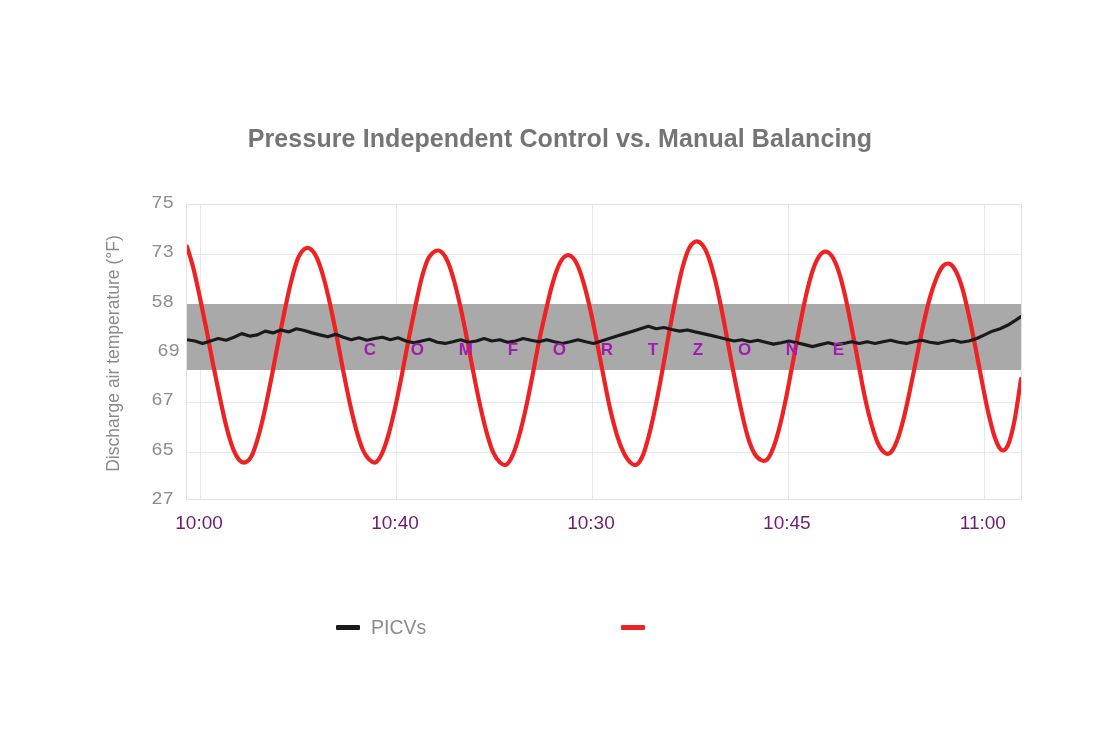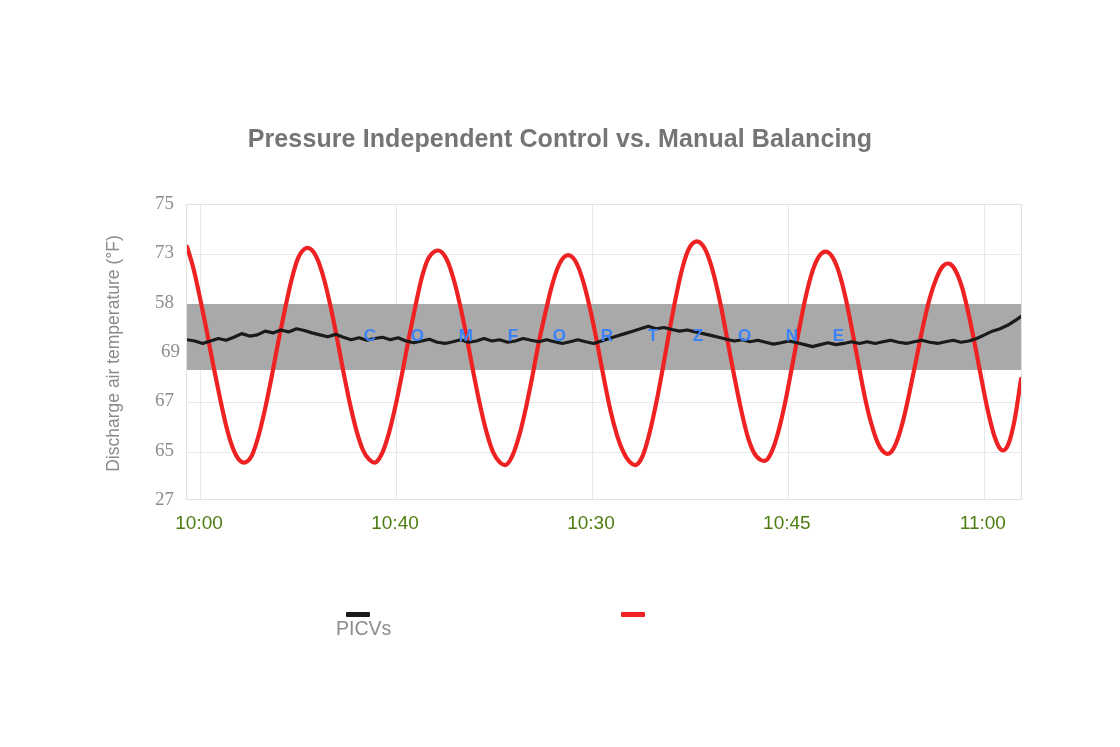--- a/index.html
+++ b/index.html
@@ -117,46 +117,45 @@
     width: 100%;
     height: 100%;
   }
 
   .ytick {
     position: absolute;
     width: 40px;
     text-align: right;
     font-size: 19px;
     color: #8d8d8d;
-    font-family: Liberation Serif, serif;
+    font-family: Liberation Mono, monospace;
   }
 
   .xtick {
     position: absolute;
     width: 120px;
     text-align: center;
     font-size: 19px;
-    color: #4d7c0f;
+    color: #701a75;
     font-family: "Liberation Sans", sans-serif;
   }
 
   .legend {
     position: absolute;
     left: 186px;
     top: 604px;
     width: 836px;
     height: 36px;
   }
   .legend-item {
     position: absolute;
     top: 0;
     display: flex;
     align-items: center;
     height: 30px;
-    flex-direction: column;
   }
   .legend-dash {
     width: 24px;
     height: 5px;
     border-radius: 1px;
     margin-right: 11px;
   }
   .legend-label {
     font-size: 19.5px;
     color: #8d8d8d;
@@ -190,21 +189,21 @@
         <div class="gridline-h" style="top: 148px;"></div>
         <div class="gridline-h" style="top: 98.6667px;"></div>
         <div class="gridline-h" style="top: 49.3333px;"></div>
         <div class="gridline-v" style="left: 13.0625px;"></div>
         <div class="gridline-v" style="left: 209px;"></div>
         <div class="gridline-v" style="left: 404.938px;"></div>
         <div class="gridline-v" style="left: 600.875px;"></div>
         <div class="gridline-v" style="left: 796.812px;"></div>
       </div>
     <div class="comfort-band" id="comfort-band" style="top: 98.6667px; height: 66.6px; background: rgb(169, 169, 169);"></div>
-    <div class="comfort-label" id="comfort-label" style="top: 121px; color: #3b82f6;">C O M F O R T   Z O N E</div>
+    <div class="comfort-label" id="comfort-label" style="top: 135px; color: #a21caf;">C O M F O R T   Z O N E</div>
     <svg class="series-svg" id="series-svg" viewBox="0 0 836 296" preserveAspectRatio="none">
         <path d="M 0.00 41.93 C 1.09 45.63, 4.35 55.50, 6.53 64.13 C 8.71 72.77, 10.89 83.46, 13.06 93.73 C 15.24 104.01, 17.42 114.70, 19.59 125.80 C 21.77 136.90, 23.95 149.23, 26.13 160.33 C 28.30 171.43, 30.48 182.12, 32.66 192.40 C 34.83 202.68, 37.01 213.37, 39.19 222.00 C 41.36 230.63, 43.54 238.44, 45.72 244.20 C 47.90 249.96, 50.07 254.07, 52.25 256.53 C 54.43 259.00, 56.60 259.82, 58.78 259.00 C 60.96 258.18, 63.14 256.12, 65.31 251.60 C 67.49 247.08, 69.67 239.68, 71.84 231.87 C 74.02 224.06, 76.20 214.60, 78.38 204.73 C 80.55 194.87, 82.73 183.77, 84.91 172.67 C 87.08 161.57, 89.26 149.23, 91.44 138.13 C 93.61 127.03, 95.79 116.34, 97.97 106.07 C 100.15 95.79, 102.32 85.10, 104.50 76.47 C 106.68 67.83, 108.85 59.61, 111.03 54.27 C 113.21 48.92, 115.39 46.04, 117.56 44.40 C 119.74 42.76, 121.92 42.76, 124.09 44.40 C 126.27 46.04, 128.45 49.33, 130.63 54.27 C 132.80 59.20, 134.98 66.19, 137.16 74.00 C 139.33 81.81, 141.51 91.27, 143.69 101.13 C 145.86 111.00, 148.04 122.10, 150.22 133.20 C 152.40 144.30, 154.57 156.63, 156.75 167.73 C 158.93 178.83, 161.10 189.93, 163.28 199.80 C 165.46 209.67, 167.64 219.12, 169.81 226.93 C 171.99 234.74, 174.17 241.73, 176.34 246.67 C 178.52 251.60, 180.70 254.48, 182.88 256.53 C 185.05 258.59, 187.23 260.23, 189.41 259.00 C 191.58 257.77, 193.76 254.07, 195.94 249.13 C 198.11 244.20, 200.29 237.21, 202.47 229.40 C 204.65 221.59, 206.82 212.13, 209.00 202.27 C 211.18 192.40, 213.35 181.30, 215.53 170.20 C 217.71 159.10, 219.89 146.77, 222.06 135.67 C 224.24 124.57, 226.42 113.88, 228.59 103.60 C 230.77 93.32, 232.95 82.22, 235.13 74.00 C 237.30 65.78, 239.48 58.79, 241.66 54.27 C 243.83 49.74, 246.01 48.10, 248.19 46.87 C 250.36 45.63, 252.54 45.22, 254.72 46.87 C 256.90 48.51, 259.07 51.80, 261.25 56.73 C 263.43 61.67, 265.60 68.66, 267.78 76.47 C 269.96 84.28, 272.14 93.73, 274.31 103.60 C 276.49 113.47, 278.67 124.57, 280.84 135.67 C 283.02 146.77, 285.20 159.10, 287.38 170.20 C 289.55 181.30, 291.73 192.40, 293.91 202.27 C 296.08 212.13, 298.26 221.59, 300.44 229.40 C 302.61 237.21, 304.79 244.20, 306.97 249.13 C 309.15 254.07, 311.32 256.94, 313.50 259.00 C 315.68 261.06, 317.85 262.70, 320.03 261.47 C 322.21 260.23, 324.39 256.53, 326.56 251.60 C 328.74 246.67, 330.92 239.68, 333.09 231.87 C 335.27 224.06, 337.45 214.60, 339.63 204.73 C 341.80 194.87, 343.98 183.77, 346.16 172.67 C 348.33 161.57, 350.51 148.82, 352.69 138.13 C 354.86 127.44, 357.04 117.99, 359.22 108.53 C 361.40 99.08, 363.57 89.21, 365.75 81.40 C 367.93 73.59, 370.10 66.60, 372.28 61.67 C 374.46 56.73, 376.64 53.44, 378.81 51.80 C 380.99 50.16, 383.17 50.16, 385.34 51.80 C 387.52 53.44, 389.70 56.73, 391.88 61.67 C 394.05 66.60, 396.23 73.59, 398.41 81.40 C 400.58 89.21, 402.76 98.67, 404.94 108.53 C 407.11 118.40, 409.29 129.50, 411.47 140.60 C 413.65 151.70, 415.82 164.03, 418.00 175.13 C 420.18 186.23, 422.35 197.74, 424.53 207.20 C 426.71 216.66, 428.89 224.88, 431.06 231.87 C 433.24 238.86, 435.42 244.61, 437.59 249.13 C 439.77 253.66, 441.95 256.94, 444.13 259.00 C 446.30 261.06, 448.48 262.70, 450.66 261.47 C 452.83 260.23, 455.01 256.94, 457.19 251.60 C 459.36 246.26, 461.54 238.03, 463.72 229.40 C 465.90 220.77, 468.07 210.49, 470.25 199.80 C 472.43 189.11, 474.60 177.19, 476.78 165.27 C 478.96 153.34, 481.14 140.19, 483.31 128.27 C 485.49 116.34, 487.67 104.42, 489.84 93.73 C 492.02 83.04, 494.20 72.36, 496.38 64.13 C 498.55 55.91, 500.73 48.92, 502.91 44.40 C 505.08 39.88, 507.26 37.82, 509.44 37.00 C 511.61 36.18, 513.79 37.00, 515.97 39.47 C 518.15 41.93, 520.32 46.04, 522.50 51.80 C 524.68 57.56, 526.85 65.37, 529.03 74.00 C 531.21 82.63, 533.39 92.91, 535.56 103.60 C 537.74 114.29, 539.92 126.62, 542.09 138.13 C 544.27 149.64, 546.45 161.57, 548.63 172.67 C 550.80 183.77, 552.98 194.87, 555.16 204.73 C 557.33 214.60, 559.51 224.47, 561.69 231.87 C 563.86 239.27, 566.04 245.02, 568.22 249.13 C 570.40 253.24, 572.57 255.30, 574.75 256.53 C 576.93 257.77, 579.10 258.59, 581.28 256.53 C 583.46 254.48, 585.64 249.96, 587.81 244.20 C 589.99 238.44, 592.17 230.63, 594.34 222.00 C 596.52 213.37, 598.70 203.09, 600.88 192.40 C 603.05 181.71, 605.23 169.38, 607.41 157.87 C 609.58 146.36, 611.76 134.43, 613.94 123.33 C 616.11 112.23, 618.29 100.72, 620.47 91.27 C 622.65 81.81, 624.82 73.18, 627.00 66.60 C 629.18 60.02, 631.35 55.09, 633.53 51.80 C 635.71 48.51, 637.89 46.87, 640.06 46.87 C 642.24 46.87, 644.42 48.51, 646.59 51.80 C 648.77 55.09, 650.95 60.02, 653.13 66.60 C 655.30 73.18, 657.48 81.81, 659.66 91.27 C 661.83 100.72, 664.01 112.23, 666.19 123.33 C 668.36 134.43, 670.54 146.36, 672.72 157.87 C 674.90 169.38, 677.07 182.12, 679.25 192.40 C 681.43 202.68, 683.60 211.72, 685.78 219.53 C 687.96 227.34, 690.14 234.33, 692.31 239.27 C 694.49 244.20, 696.67 247.49, 698.84 249.13 C 701.02 250.78, 703.20 251.19, 705.38 249.13 C 707.55 247.08, 709.73 242.56, 711.91 236.80 C 714.08 231.04, 716.26 223.23, 718.44 214.60 C 720.61 205.97, 722.79 195.28, 724.97 185.00 C 727.15 174.72, 729.32 163.62, 731.50 152.93 C 733.68 142.24, 735.85 130.73, 738.03 120.87 C 740.21 111.00, 742.39 101.54, 744.56 93.73 C 746.74 85.92, 748.92 79.34, 751.09 74.00 C 753.27 68.66, 755.45 64.13, 757.63 61.67 C 759.80 59.20, 761.98 58.38, 764.16 59.20 C 766.33 60.02, 768.51 62.49, 770.69 66.60 C 772.86 70.71, 775.04 76.47, 777.22 83.87 C 779.40 91.27, 781.57 101.13, 783.75 111.00 C 785.93 120.87, 788.10 131.97, 790.28 143.07 C 792.46 154.17, 794.64 166.50, 796.81 177.60 C 798.99 188.70, 801.17 200.21, 803.34 209.67 C 805.52 219.12, 807.70 228.17, 809.88 234.33 C 812.05 240.50, 814.23 245.43, 816.41 246.67 C 818.58 247.90, 820.76 246.67, 822.94 241.73 C 825.11 236.80, 827.29 228.17, 829.47 217.07 C 831.65 205.97, 834.91 182.12, 836.00 175.13" fill="none" stroke="#ee2222" stroke-width="4.2" stroke-linecap="round" stroke-linejoin="round"></path>
         <path d="M0.00 135.67 L7.84 136.90 L15.67 139.37 L23.51 136.90 L31.35 134.43 L39.19 136.16 L47.02 133.20 L54.86 129.50 L62.70 131.97 L70.54 130.73 L78.38 127.03 L86.21 128.76 L94.05 125.80 L101.89 127.77 L109.73 124.57 L117.56 126.29 L125.40 128.76 L133.24 130.73 L141.08 132.71 L148.91 130.24 L156.75 133.20 L164.59 135.67 L172.42 133.69 L180.26 136.16 L188.10 134.43 L195.94 133.20 L203.78 135.67 L211.61 133.69 L219.45 136.90 L227.29 138.63 L235.13 136.90 L242.96 135.17 L250.80 138.13 L258.64 139.37 L266.47 137.64 L274.31 135.67 L282.15 138.13 L289.99 136.90 L297.82 134.43 L305.66 136.90 L313.50 135.67 L321.34 138.13 L329.18 136.90 L337.01 134.43 L344.85 136.16 L352.69 137.64 L360.53 135.67 L368.36 137.64 L376.20 139.37 L384.04 137.64 L391.88 135.67 L399.71 137.64 L407.55 139.37 L415.39 136.90 L423.22 134.43 L431.06 131.97 L438.90 129.50 L446.74 127.03 L454.57 124.57 L462.41 122.10 L470.25 124.57 L478.09 123.33 L485.93 125.31 L493.76 127.03 L501.60 125.80 L509.44 127.77 L517.27 129.50 L525.11 131.23 L532.95 133.20 L540.79 135.17 L548.63 136.90 L556.46 135.67 L564.30 137.64 L572.14 136.16 L579.98 138.13 L587.81 140.11 L595.65 138.63 L603.49 136.90 L611.32 138.63 L619.16 140.60 L627.00 142.57 L634.84 140.60 L642.68 138.63 L650.51 140.60 L658.35 139.37 L666.19 137.64 L674.02 139.37 L681.86 137.64 L689.70 139.37 L697.54 137.64 L705.38 136.16 L713.21 138.13 L721.05 139.37 L728.89 137.64 L736.73 136.16 L744.56 138.13 L752.40 139.37 L760.24 137.64 L768.07 136.16 L775.91 138.13 L783.75 136.90 L791.59 134.43 L799.43 130.73 L807.26 127.03 L815.10 124.57 L822.94 120.87 L830.77 115.93 L836.00 112.23" fill="none" stroke="#1a1a1a" stroke-width="3.2" stroke-linecap="round" stroke-linejoin="round"></path>
       </svg>
   </div>
 
   <div id="xtick-container">
       <div class="xtick" style="left: 139.062px; top: 504px;">10:00</div>
       <div class="xtick" style="left: 335px; top: 504px;">10:40</div>
       <div class="xtick" style="left: 530.938px; top: 504px;">10:30</div>

